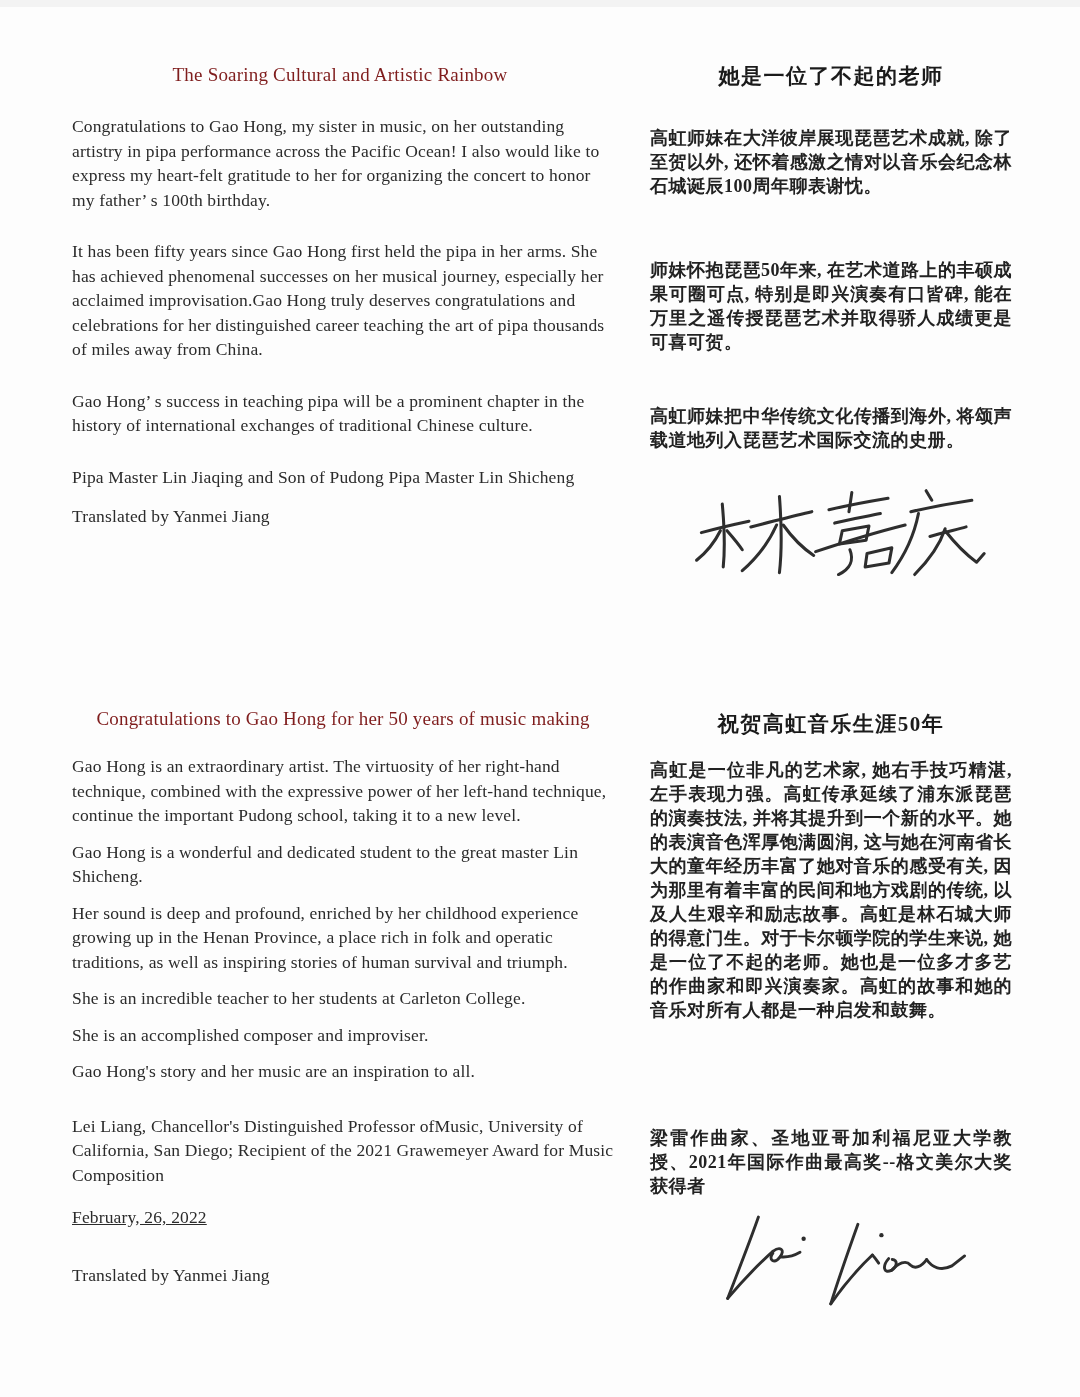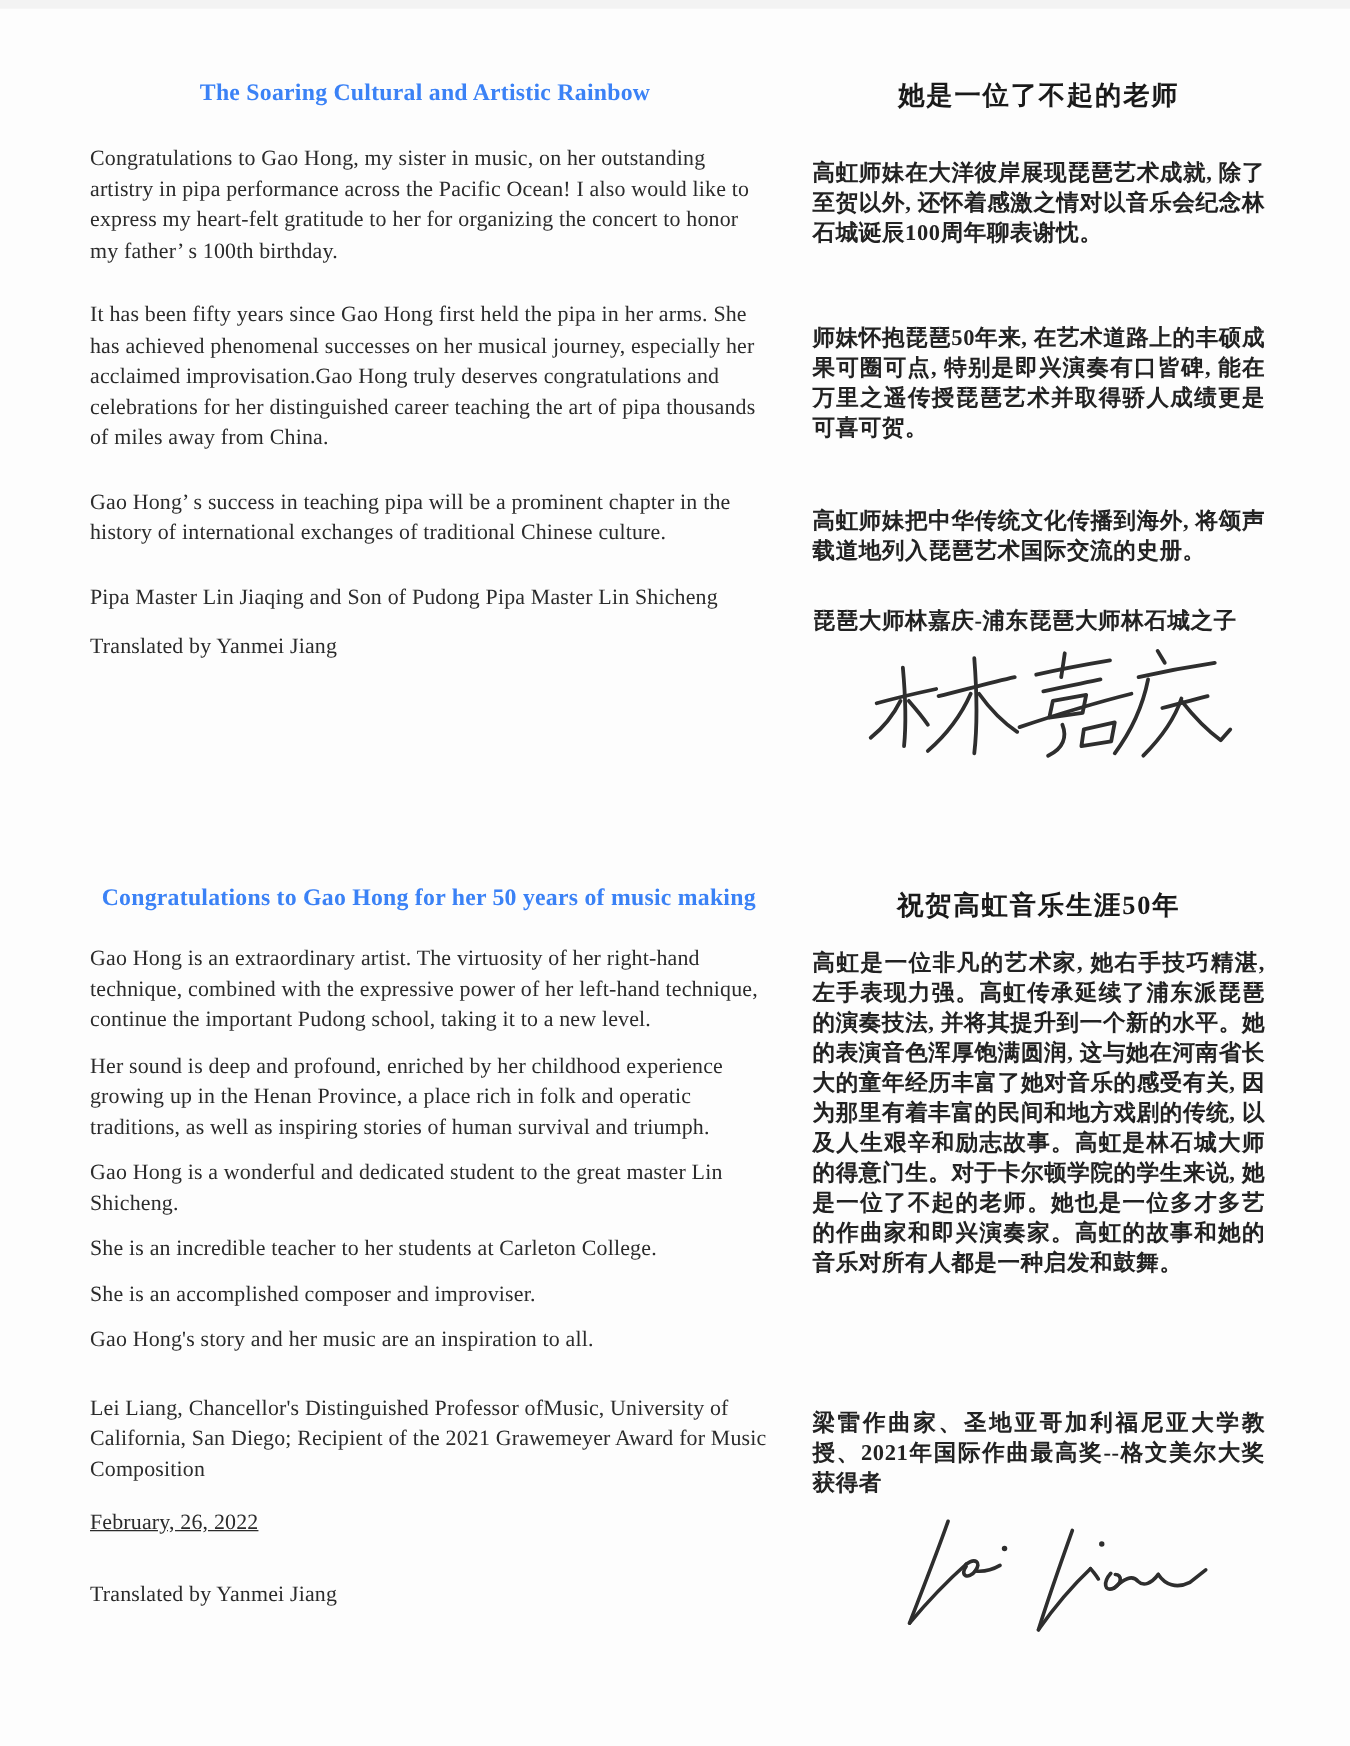--- a/index.html
+++ b/index.html
@@ -15,22 +15,22 @@
     position: absolute; top: 0; left: 0; width: 1080px; height: 7px;
     background: #f3f3f3;
   }
   .col { position: absolute; }
   #top-en  { left: 72px;  top: 64px;  width: 536px; }
   #top-zh  { left: 650px; top: 62px;  width: 362px; }
   #bot-en  { left: 72px;  top: 708px; width: 542px; }
   #bot-zh  { left: 650px; top: 710px; width: 362px; }
 
   .en-title {
-    font-weight: 700; text-align: center; font-size: 19px;
-    letter-spacing: 0.2px; white-space: nowrap; color: #3b82f6;
+    font-weight: 400; text-align: center; font-size: 19px;
+    letter-spacing: 0.2px; white-space: nowrap; color: #7f1d1d;
   }
   #top-en .en-title { margin-bottom: 28px; }
   #bot-en .en-title { margin-bottom: 24px; }
 
   .en-p {
     font-size: 17.5px; line-height: 24.5px; letter-spacing: 0.15px;
     color: #2b2b2b; text-align: left;
   }
   #top-en .en-p { margin-bottom: 27px; }
   #top-en .en-attribution { margin-bottom: 15px; }
@@ -79,21 +79,20 @@
     <p class="en-p">Gao Hong’ s success in teaching pipa will be a prominent chapter in the history of international exchanges of traditional Chinese culture.</p>
     <p class="en-p en-attribution">Pipa Master Lin Jiaqing and Son of Pudong Pipa Master Lin Shicheng</p>
     <p class="en-p">Translated by Yanmei Jiang</p>
   </div>
 
   <div class="col" id="top-zh">
     <div class="zh-title">她是一位了不起的老师</div>
     <p class="zh-p zh-p1">高虹师妹在大洋彼岸展现琵琶艺术成就, 除了至贺以外, 还怀着感激之情对以音乐会纪念林石城诞辰100周年聊表谢忱。</p>
     <p class="zh-p zh-p2">师妹怀抱琵琶50年来, 在艺术道路上的丰硕成果可圈可点, 特别是即兴演奏有口皆碑, 能在万里之遥传授琵琶艺术并取得骄人成绩更是可喜可贺。</p>
     <p class="zh-p zh-p3">高虹师妹把中华传统文化传播到海外, 将颂声载道地列入琵琶艺术国际交流的史册。</p>
-    <p class="zh-p zh-attribution">琵琶大师林嘉庆-浦东琵琶大师林石城之子</p>
     <svg id="lin-signature" class="signature-svg" width="300" height="102" viewBox="0 0 315 105" aria-label="林嘉庆">
 
       <path class="sig-stroke" d="M14 50 C32 45 50 41 64 38"></path>
       <path class="sig-stroke" d="M36 20 C38 42 39 66 37 86"></path>
       <path class="sig-stroke" d="M34 48 C28 60 19 71 9 79"></path>
       <path class="sig-stroke" d="M41 48 C48 56 53 62 57 68"></path>
       <path class="sig-stroke" d="M66 44 C90 38 112 32 130 28"></path>
       <path class="sig-stroke" d="M96 12 C98 38 99 66 96 92"></path>
       <path class="sig-stroke" d="M93 42 C85 60 72 77 57 90"></path>
       <path class="sig-stroke" d="M100 42 C110 56 120 66 132 74"></path>
@@ -111,22 +110,22 @@
       <path class="sig-stroke" d="M242 30 C238 50 229 72 214 92"></path>
       <path class="sig-stroke" d="M254 54 C268 50 281 47 292 44"></path>
       <path class="sig-stroke" d="M270 46 C264 64 252 80 238 94"></path>
       <path class="sig-stroke" d="M270 48 C281 62 292 73 303 81 L311 72"></path>
     </svg>
   </div>
 
   <div class="col" id="bot-en">
     <div class="en-title">Congratulations to Gao Hong for her 50 years of music making</div>
     <p class="en-p">Gao Hong is an extraordinary artist. The virtuosity of her right-hand technique, combined with the expressive power of her left-hand technique, continue the important Pudong school, taking it to a new level.</p>
+    <p class="en-p">Gao Hong is a wonderful and dedicated student to the great master Lin Shicheng.</p>
     <p class="en-p">Her sound is deep and profound, enriched by her childhood experience growing up in the Henan Province, a place rich in folk and operatic traditions, as well as inspiring stories of human survival and triumph.</p>
-    <p class="en-p">Gao Hong is a wonderful and dedicated student to the great master Lin Shicheng.</p>
     <p class="en-p">She is an incredible teacher to her students at Carleton College.</p>
     <p class="en-p">She is an accomplished composer and improviser.</p>
     <p class="en-p">Gao Hong's story and her music are an inspiration to all.</p>
     <p class="en-p gap-before-credentials">Lei Liang, Chancellor's Distinguished Professor ofMusic, University of California, San Diego; Recipient of the 2021 Grawemeyer Award for Music Composition</p>
     <p class="en-p date-line">February, 26, 2022</p>
     <p class="en-p translator-line">Translated by Yanmei Jiang</p>
   </div>
 
   <div class="col" id="bot-zh">
     <div class="zh-title">祝贺高虹音乐生涯50年</div>

